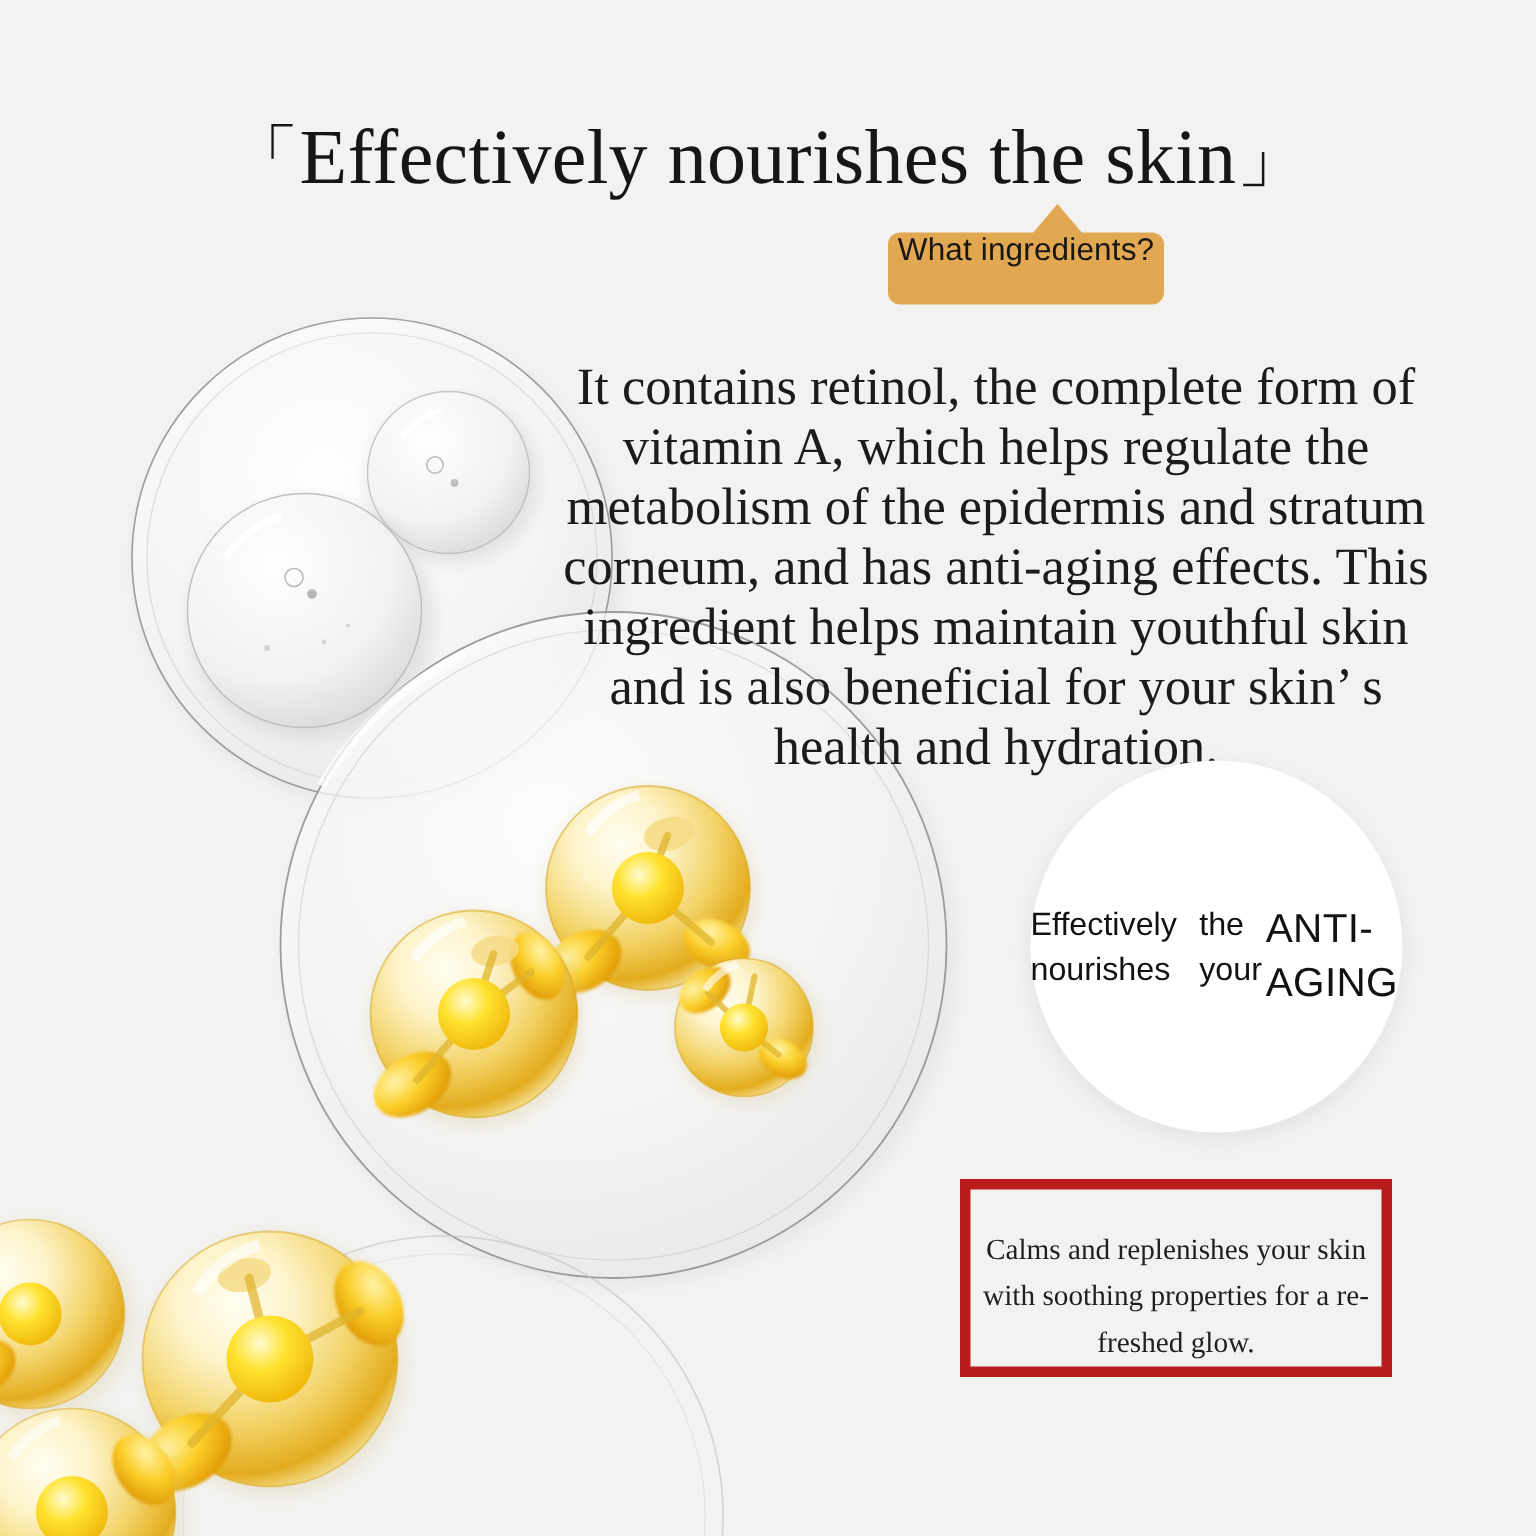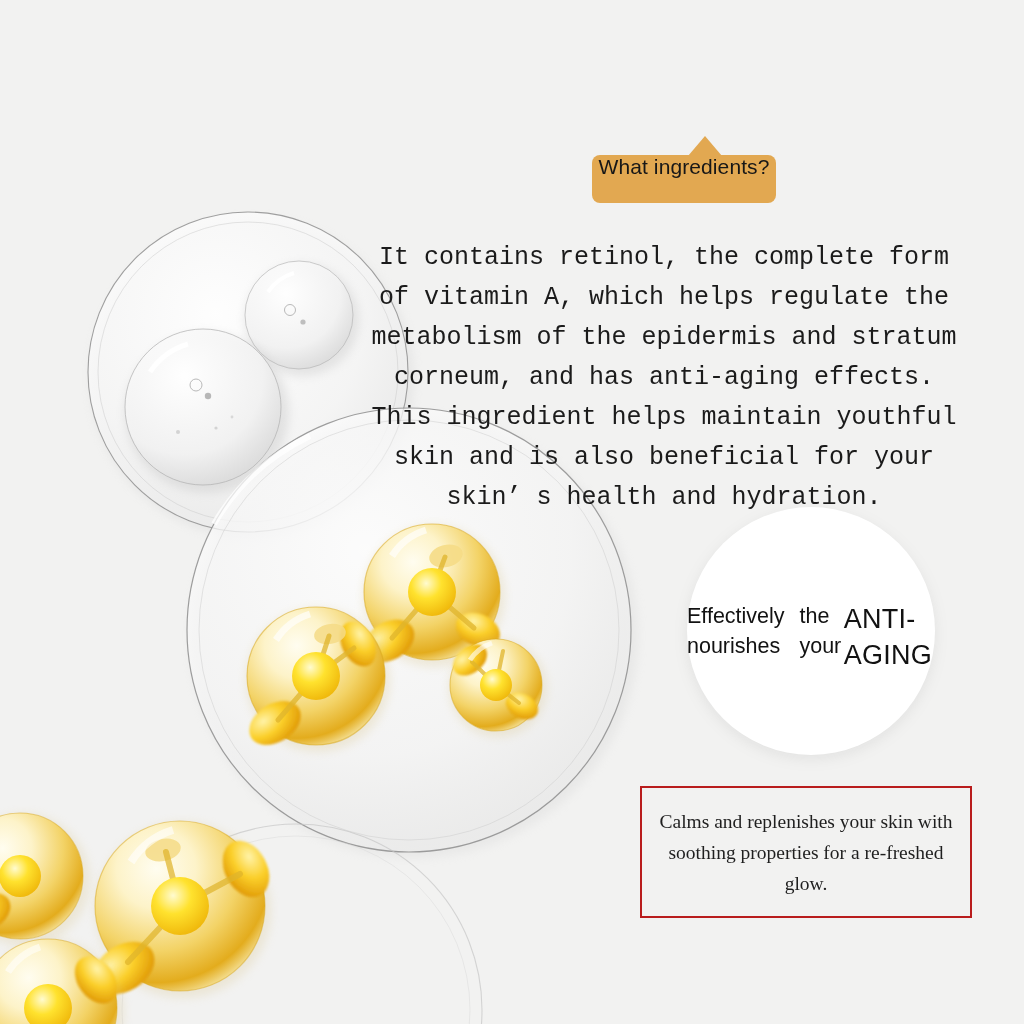--- a/index.html
+++ b/index.html
@@ -77,22 +77,22 @@
     border-bottom: 20px solid #e2a851;
   }
 
   
   #body-copy {
     position: absolute;
     left: 368px;
     top: 238px;
     width: 592px;
     text-align: center;
-    font-family: Liberation Mono, monospace;
-    font-size: 25px;
+    font-family: Liberation Serif, serif;
+    font-size: 35px;
     line-height: 40px;
     color: #1b1b1b;
   }
 
   
   #circle-badge {
     position: absolute;
     left: 687px;
     top: 507px;
     width: 248px;
@@ -116,26 +116,26 @@
     line-height: 36px;
     margin-top: 12px;
     letter-spacing: 0.2px;
   }
 
   
   #caption-box {
     position: absolute;
     left: 640px;
     top: 786px;
-    width: 332px;
+    width: 288px;
     height: 132px;
-    border: 2px solid #b91c1c;
+    border: 7px solid #b91c1c;
     box-sizing: border-box;
     display: flex;
-    align-items: center;
+    align-items: flex-end;
     justify-content: center;
   }
   #caption-text {
     width: 296px;
     text-align: center;
     font-family: "Liberation Serif", serif;
     font-size: 19.5px;
     line-height: 31px;
     color: #1f1f1f;
   }
@@ -288,20 +288,23 @@
         <circle cx="52" cy="1012" r="72" fill="#d8c48a" opacity="0.25" filter="url(#softBlur)"></circle>
         <circle cx="48" cy="1008" r="69" fill="url(#goldShell)"></circle>
         <circle cx="48" cy="1008" r="69" fill="none" stroke="#d9a81b" stroke-width="1.1" opacity="0.5"></circle>
         <ellipse cx="96" cy="980" rx="26" ry="18" fill="url(#goldDisc)" transform="rotate(54 96 980)" filter="url(#capBlur)"></ellipse>
         <circle cx="48" cy="1008" r="24" fill="url(#goldCore)"></circle>
         <path d="M8 972 a60 60 0 0 1 32 -25" fill="none" stroke="#ffffff" stroke-width="7" opacity="0.55"></path>
       </g>
     </g>
   </svg>
 
+  <div id="title">
+    <span class="brk">「</span><span>Effectively nourishes the skin</span><span class="brk">」</span>
+  </div>
 
   <div id="badge-pointer"></div>
   <div id="badge">
     <span id="badge-label">What ingredients?</span>
   </div>
 
   <div id="body-copy">It contains retinol, the complete form of vitamin A, which helps regulate the metabolism of the epidermis and stratum corneum, and has anti-aging effects. This ingredient helps maintain youthful skin and is also beneficial for your skin’ s health and hydration.</div>
 
   <div id="circle-badge">
     <div id="circle-line1">Effectively nourishes</div>

